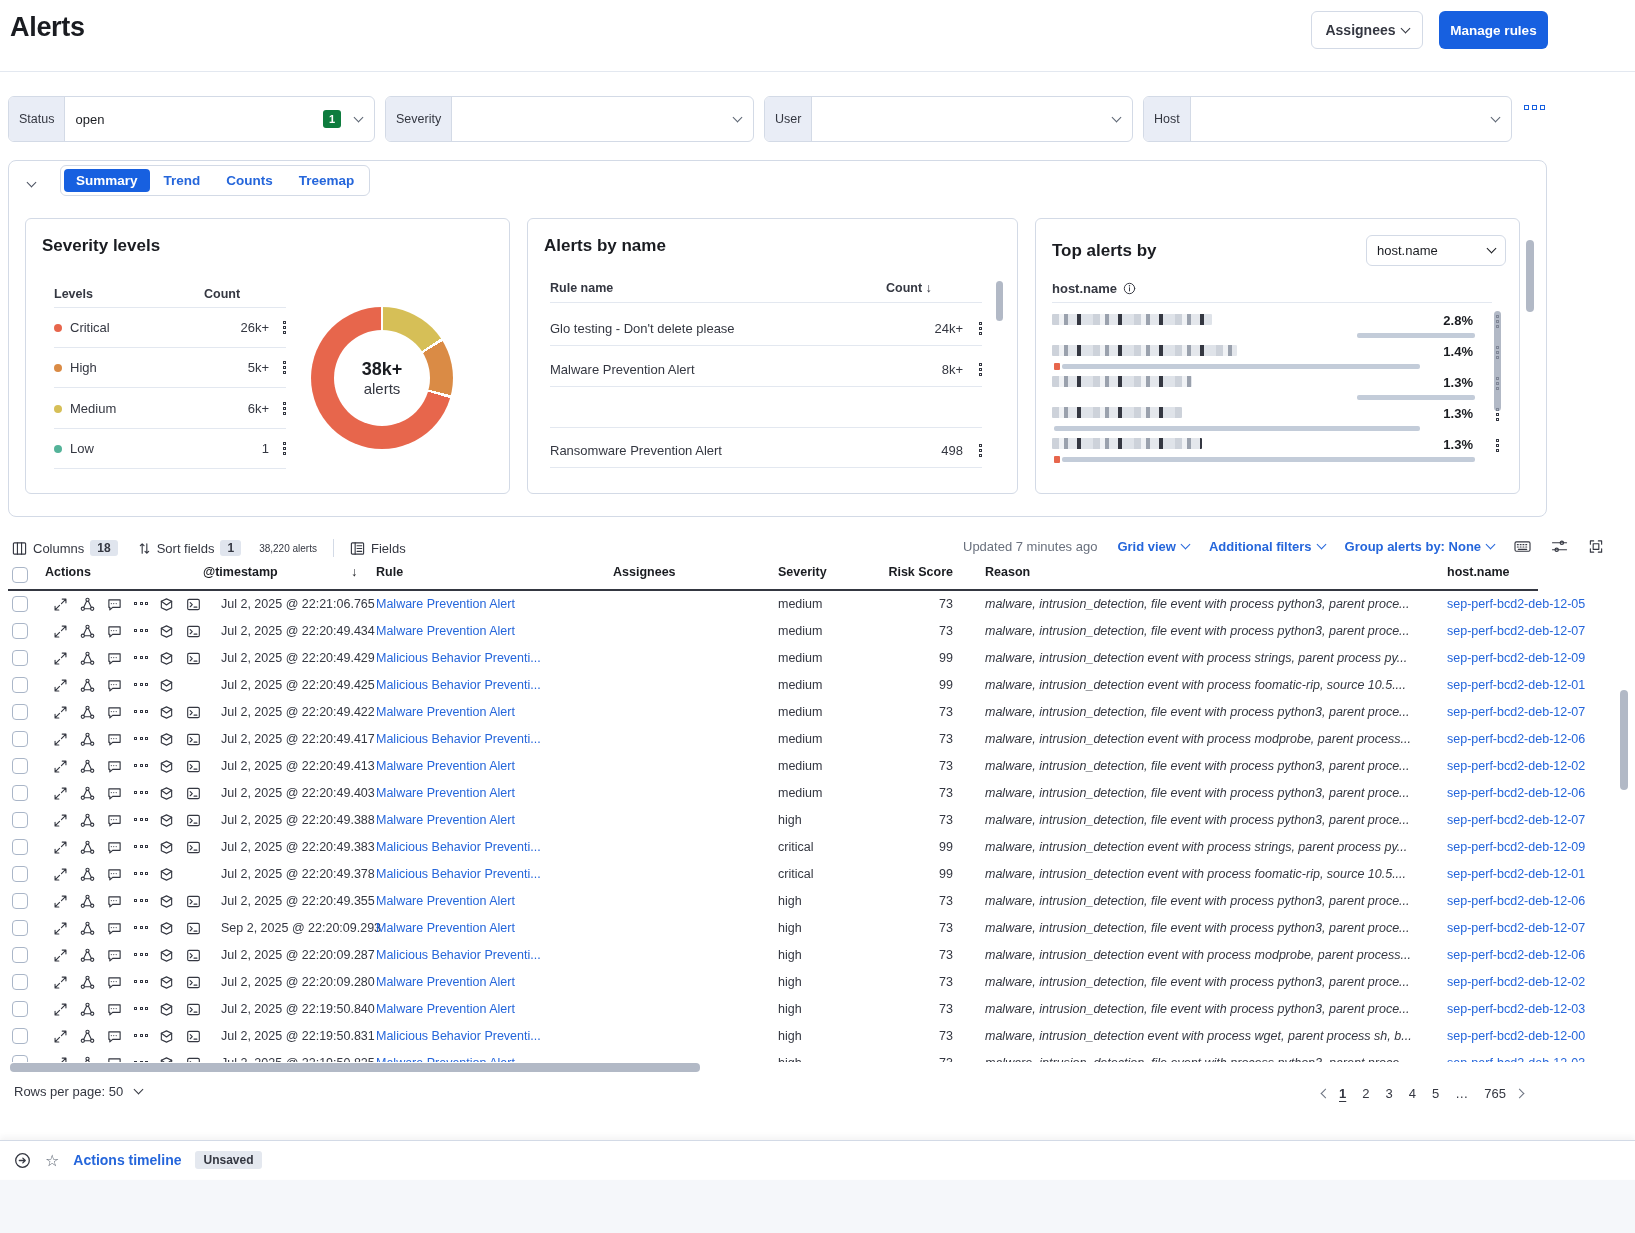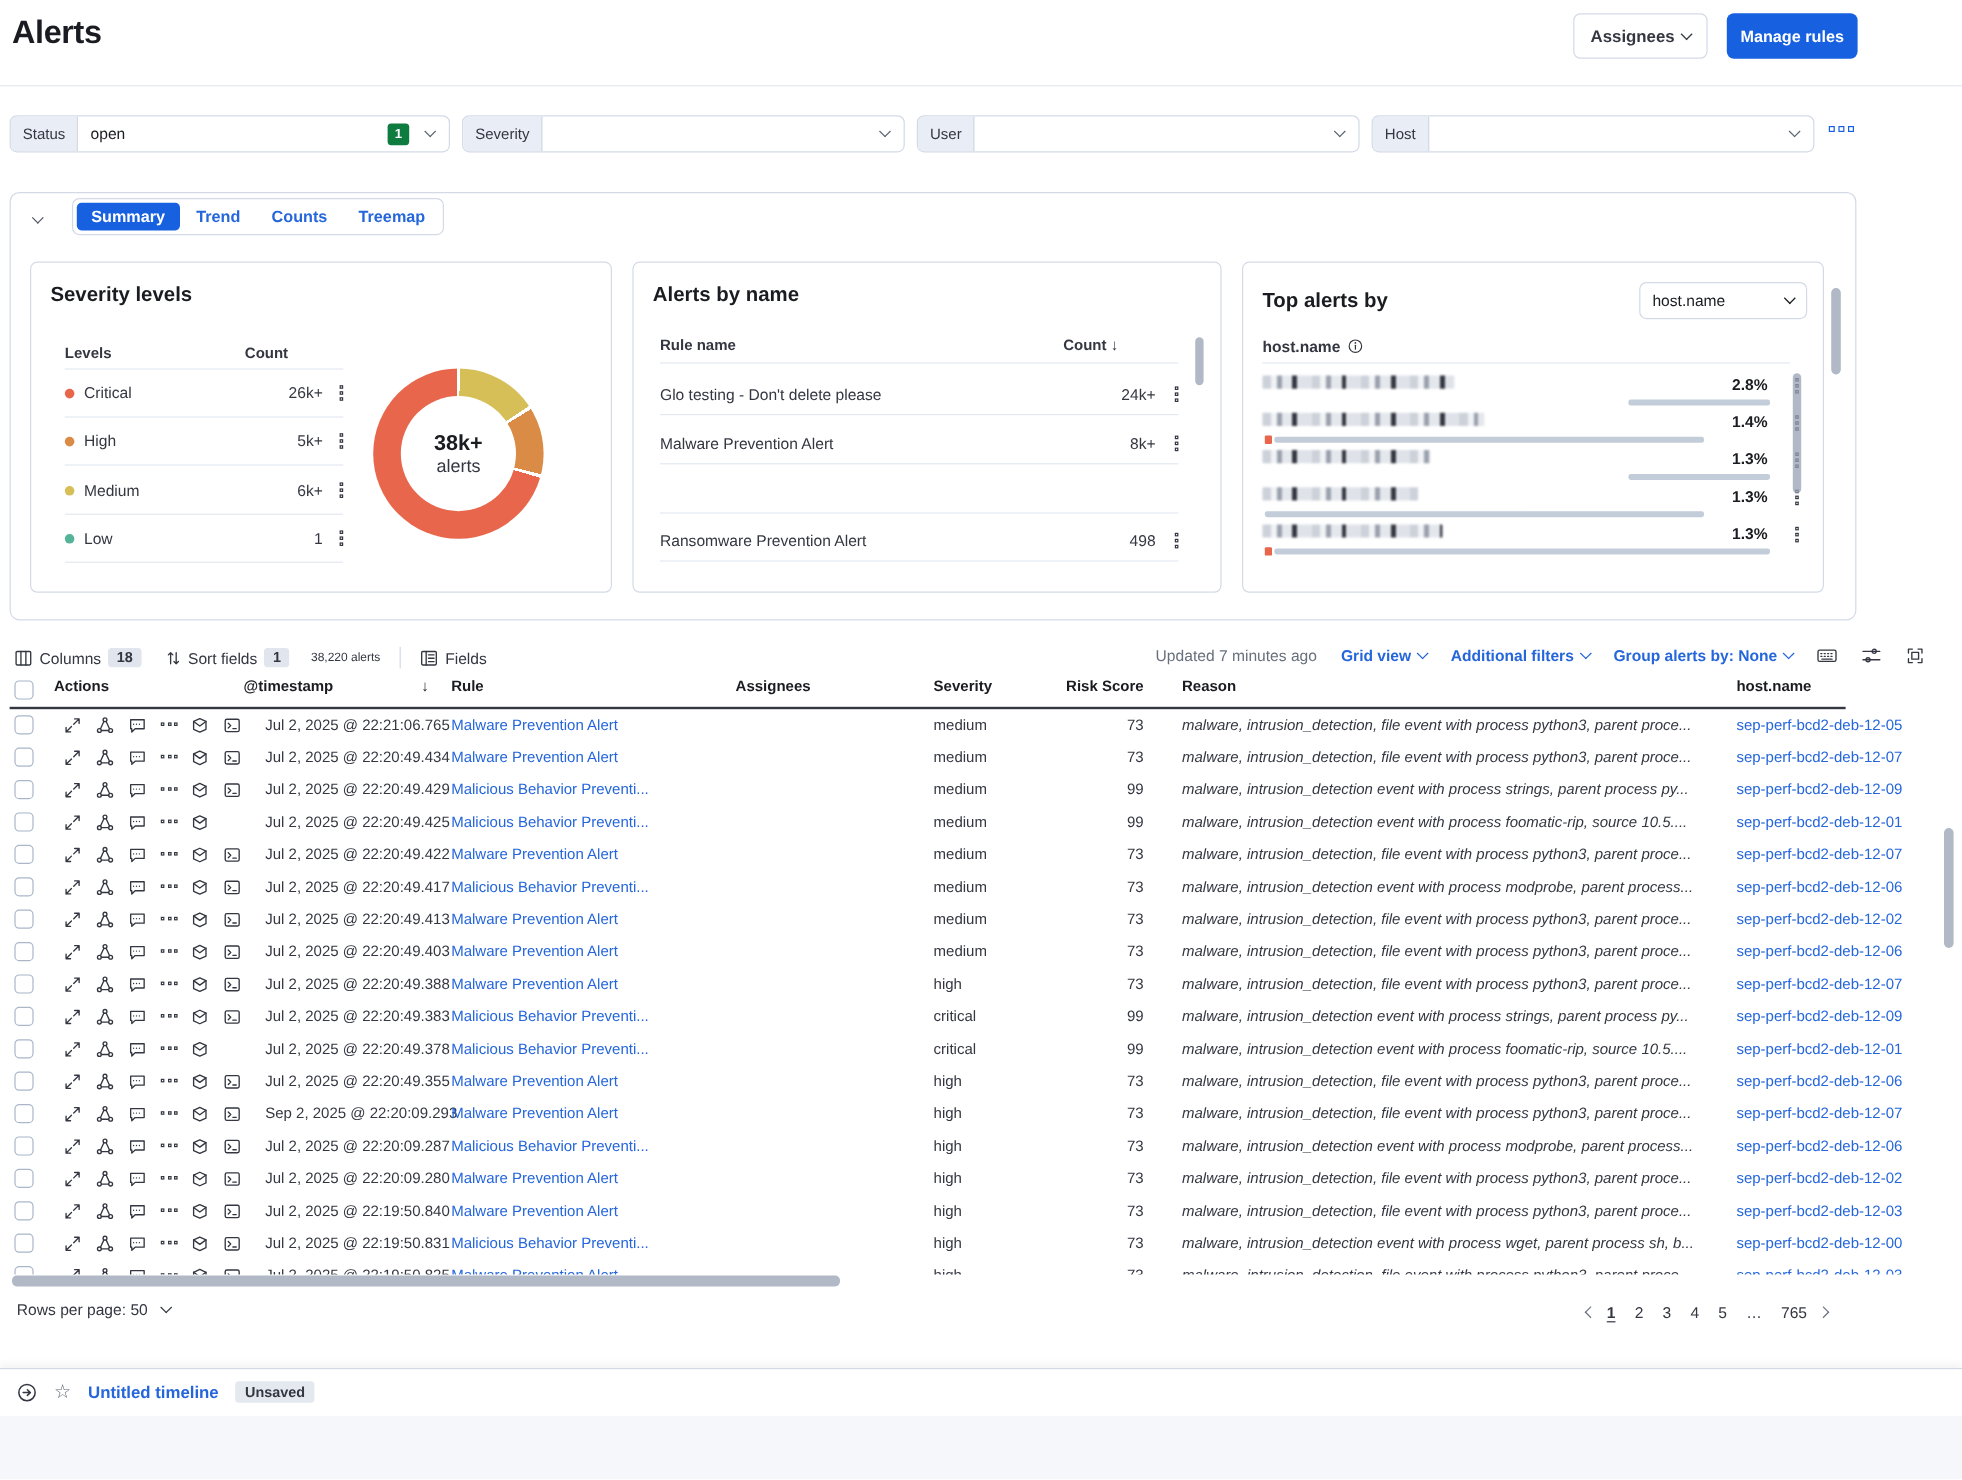--- a/index.html
+++ b/index.html
@@ -16,21 +16,21 @@
   svg{display:block;}
   .ico{stroke:var(--text);fill:none;stroke-width:1.2;stroke-linecap:round;stroke-linejoin:round;}
   .chev{display:inline-block;width:7px;height:7px;border-right:1.5px solid currentColor;border-bottom:1.5px solid currentColor;transform:rotate(45deg);margin-left:6px;position:relative;top:-2px;}
   
   .page-title{left:10px;top:12px;font-size:27px;font-weight:700;color:var(--ink);letter-spacing:-.3px;}
   .btn{display:flex;align-items:center;justify-content:center;height:38px;border-radius:6px;font-size:14px;font-weight:600;cursor:pointer;}
   .btn-outline{border:1px solid var(--border);background:#fff;color:var(--text);}
   .btn-primary{background:var(--primary);color:#fff;border:none;}
   .hdr-divider{left:0;top:71px;width:1635px;height:1px;background:var(--border-lt);}
   
-  .combo{position:absolute;top:96px;height:31px;border:1px solid var(--border);border-radius:6px;background:#fff;display:flex;align-items:center;overflow:hidden;}
+  .combo{position:absolute;top:96px;height:46px;border:1px solid var(--border);border-radius:6px;background:#fff;display:flex;align-items:center;overflow:hidden;}
   .combo .lab{height:100%;display:flex;align-items:center;padding:0 10px;background:var(--chip);border-right:1px solid var(--border);font-size:12.5px;color:var(--text);}
   .combo .val{flex:1;padding:0 10px;font-size:13px;color:var(--ink);}
   .combo .tail{display:flex;align-items:center;gap:8px;padding-right:12px;color:#5b6472;}
   .green-badge{background:#0e7c3e;color:#fff;font-size:11px;font-weight:700;min-width:18px;height:18px;border-radius:3px;display:flex;align-items:center;justify-content:center;padding:0 4px;}
   
   .outer-panel{left:8px;top:160px;width:1539px;height:357px;border:1px solid var(--border);border-radius:8px;background:#fff;}
   .tabgroup{left:60px;top:165px;height:31px;border:1px solid var(--border);border-radius:6px;background:#fff;display:flex;align-items:center;padding:3px;gap:2px;}
   .tab{padding:4px 12px;font-size:13.5px;font-weight:700;color:var(--link);border-radius:4px;cursor:pointer;}
   .tab.active{background:var(--primary);color:#fff;}
   .panel{position:absolute;border:1px solid var(--border);border-radius:6px;background:#fff;}
@@ -1271,18 +1271,18 @@
     <span class="pg">765</span>
     <span class="arr right"></span>
   </div>
 
   <div class="abs timeline-bar">
     <svg width="17" height="17" viewBox="0 0 16 16">
         <circle class="ico" cx="8" cy="8" r="6.4" stroke="#2566db"></circle>
         <path class="ico" d="M5 8h5.5M8.3 5.8L10.6 8l-2.3 2.2" stroke="#2566db"></path>
       </svg>
     <span class="star">☆</span>
-    <span class="tl-title">Untitled timeline</span>
+    <span class="tl-title">Actions timeline</span>
     <span class="tl-badge">Unsaved</span>
   </div>
   <div class="abs below-strip"></div>
 
 </div>
 
 </body></html>

